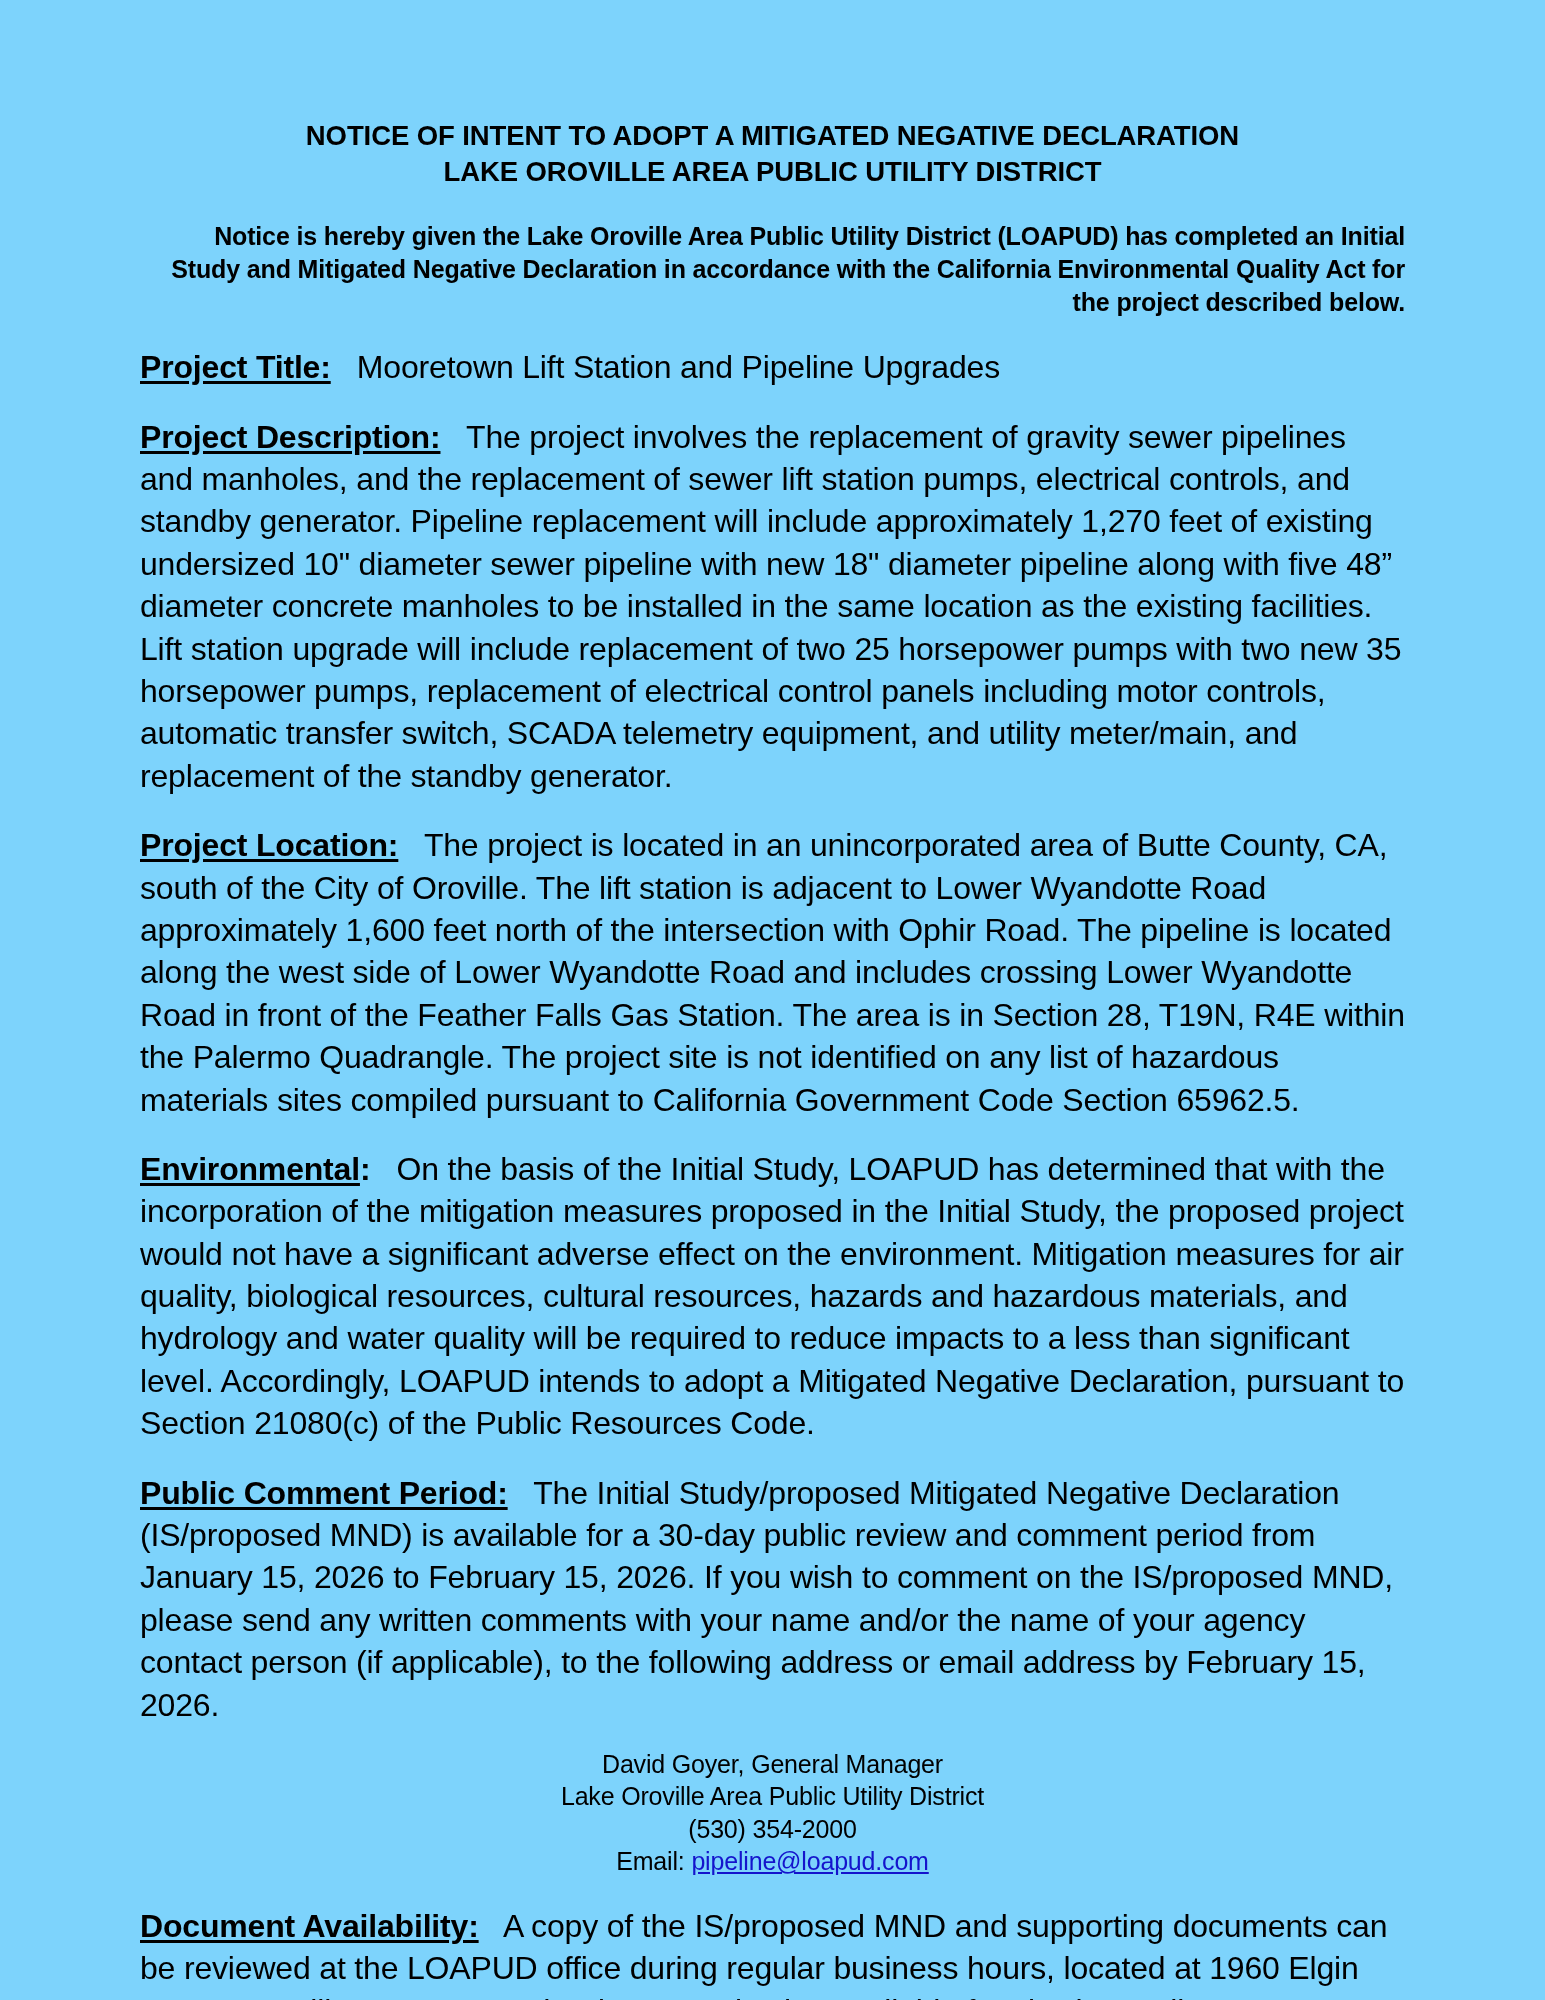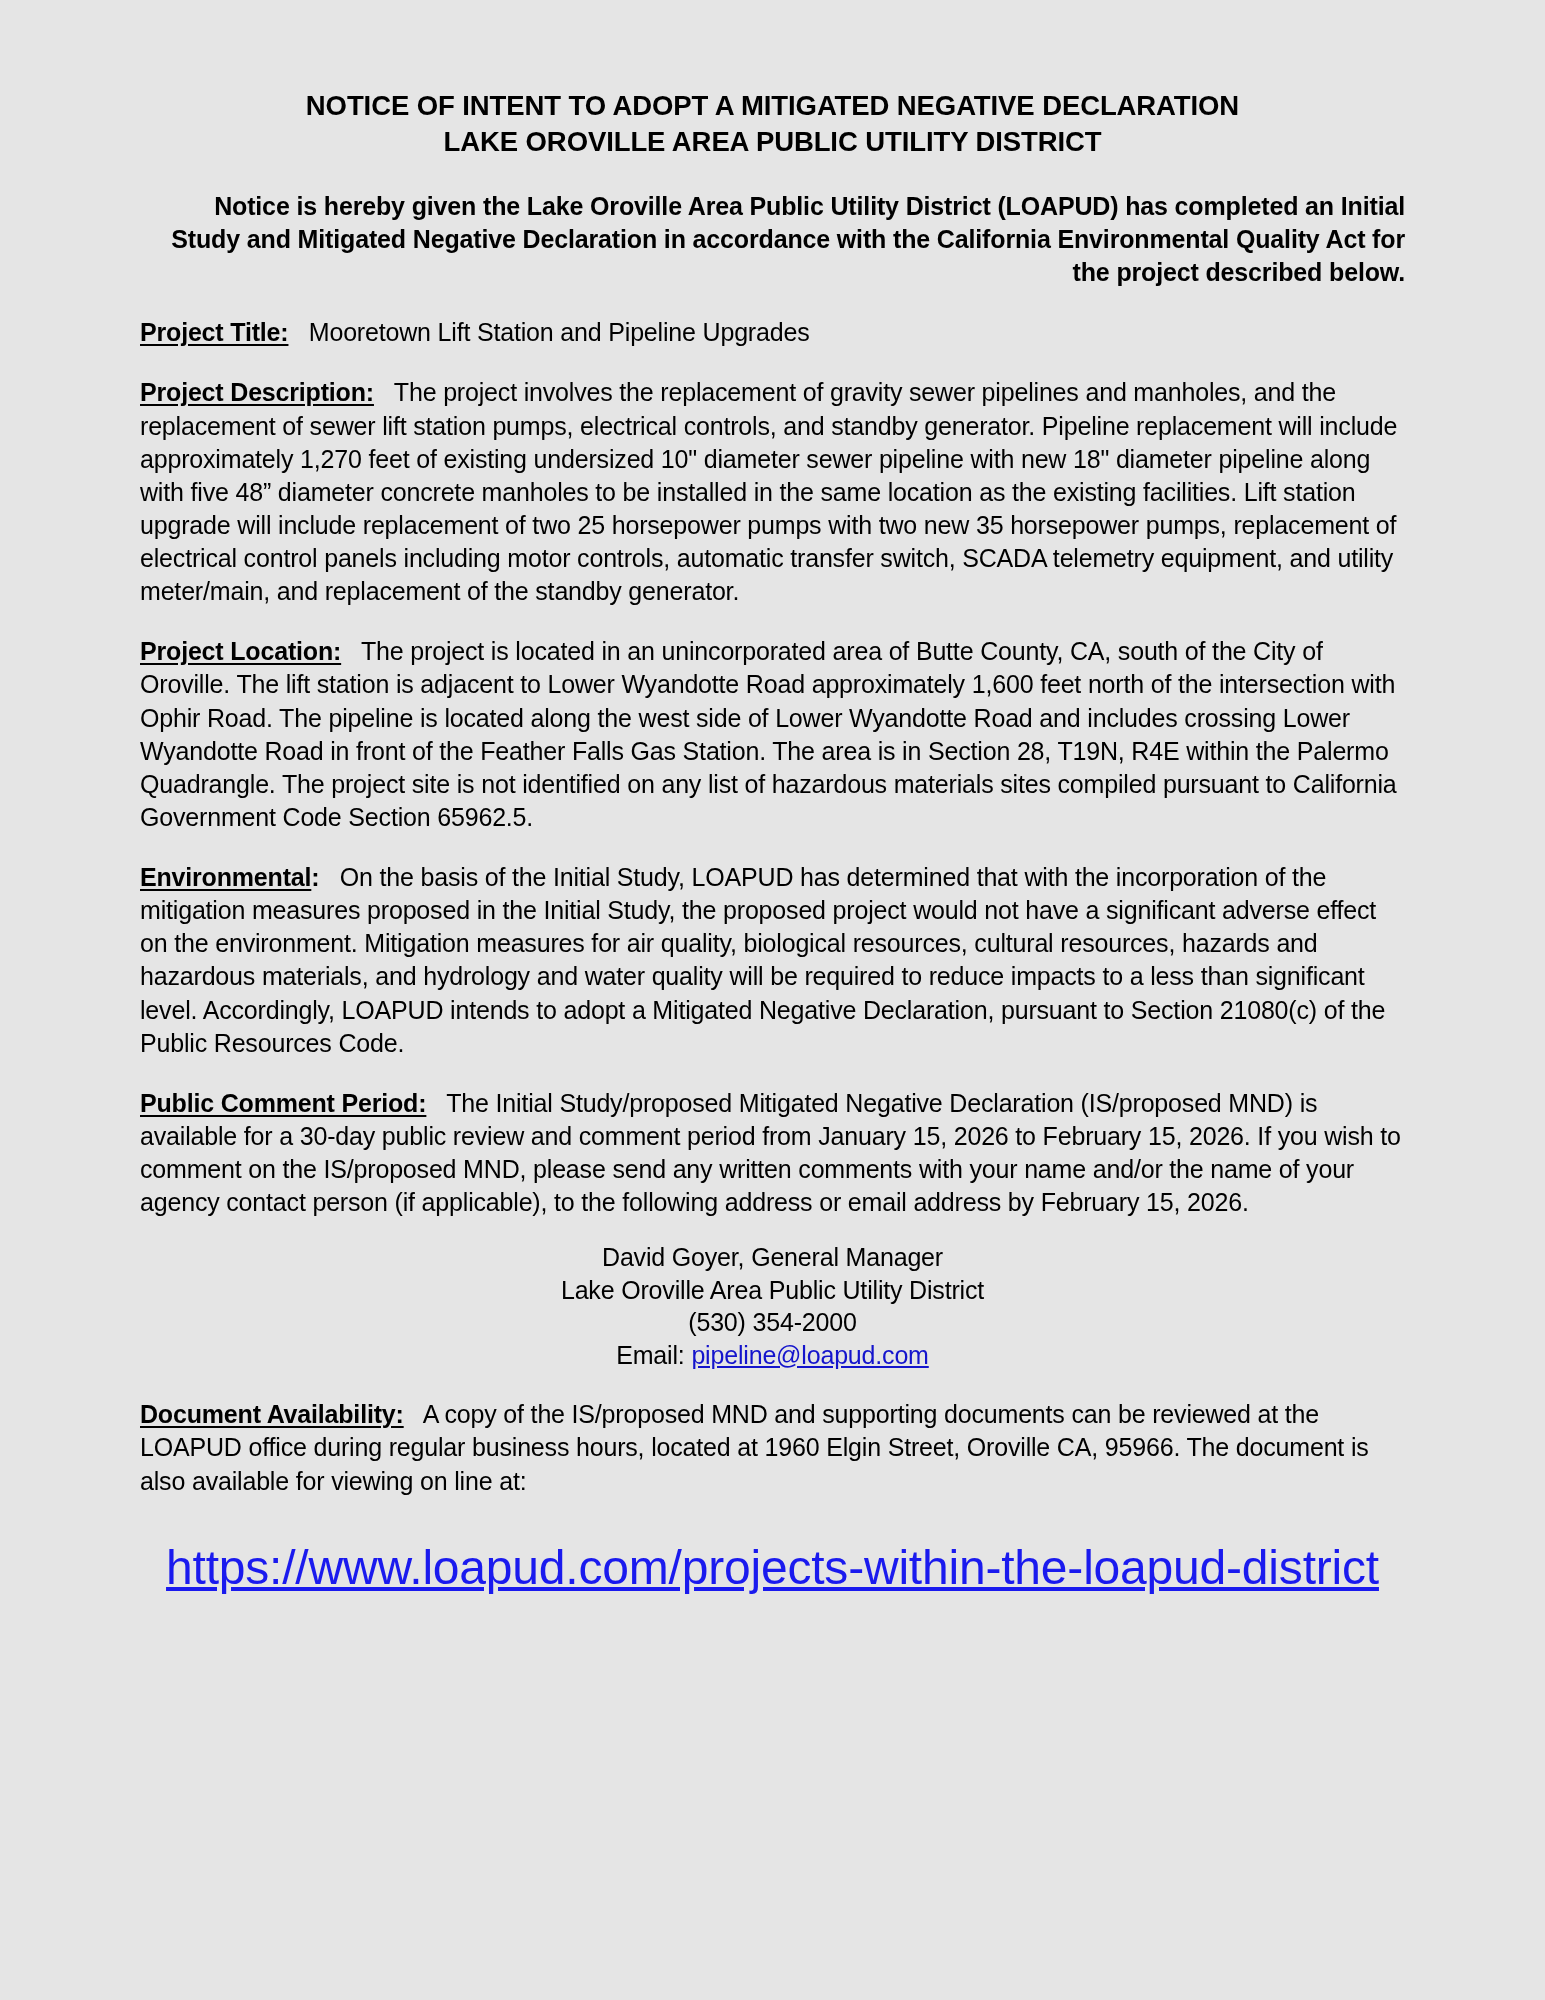--- a/index.html
+++ b/index.html
@@ -8,24 +8,24 @@
     background: #ffffff;
   }
   body {
     font-family: "Liberation Sans", sans-serif;
     color: #000000;
   }
   .page {
     position: relative;
     width: 1545px;
     height: 2000px;
-    background: #e5e5e5;
+    background: #7dd3fc;
     margin: 0 auto;
     box-sizing: border-box;
-    padding: 88px 140px 0 140px;
+    padding: 118px 140px 0 140px;
     overflow: hidden;
   }
   .doc-title {
     text-align: center;
     font-size: 27.5px;
     font-weight: bold;
     line-height: 1.30;
     letter-spacing: -0.1px;
     margin: 0 0 8px 0;
   }
@@ -35,21 +35,21 @@
   }
   .intro {
     font-size: 25px;
     font-weight: bold;
     line-height: 1.33;
     margin: 30px 0 0 0;
     text-align: right;
     letter-spacing: -0.15px;
   }
   .para {
-    font-size: 25px;
+    font-size: 32px;
     line-height: 1.325;
     margin: 27px 0 0 0;
     text-align: left;
     letter-spacing: -0.18px;
   }
   .hdr {
     font-weight: bold;
     text-decoration: underline;
     text-underline-offset: 3px;
   }

